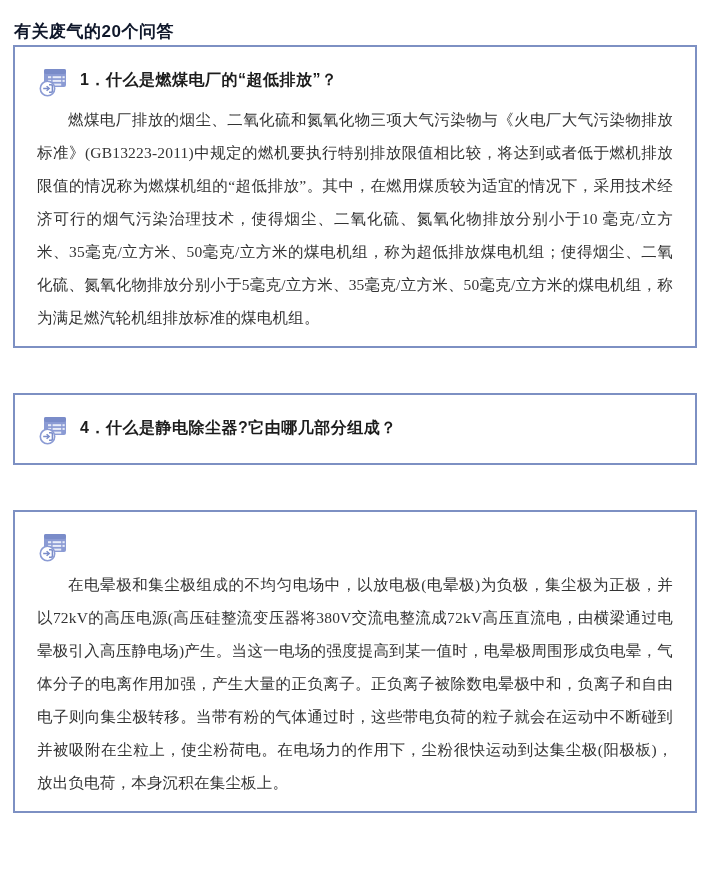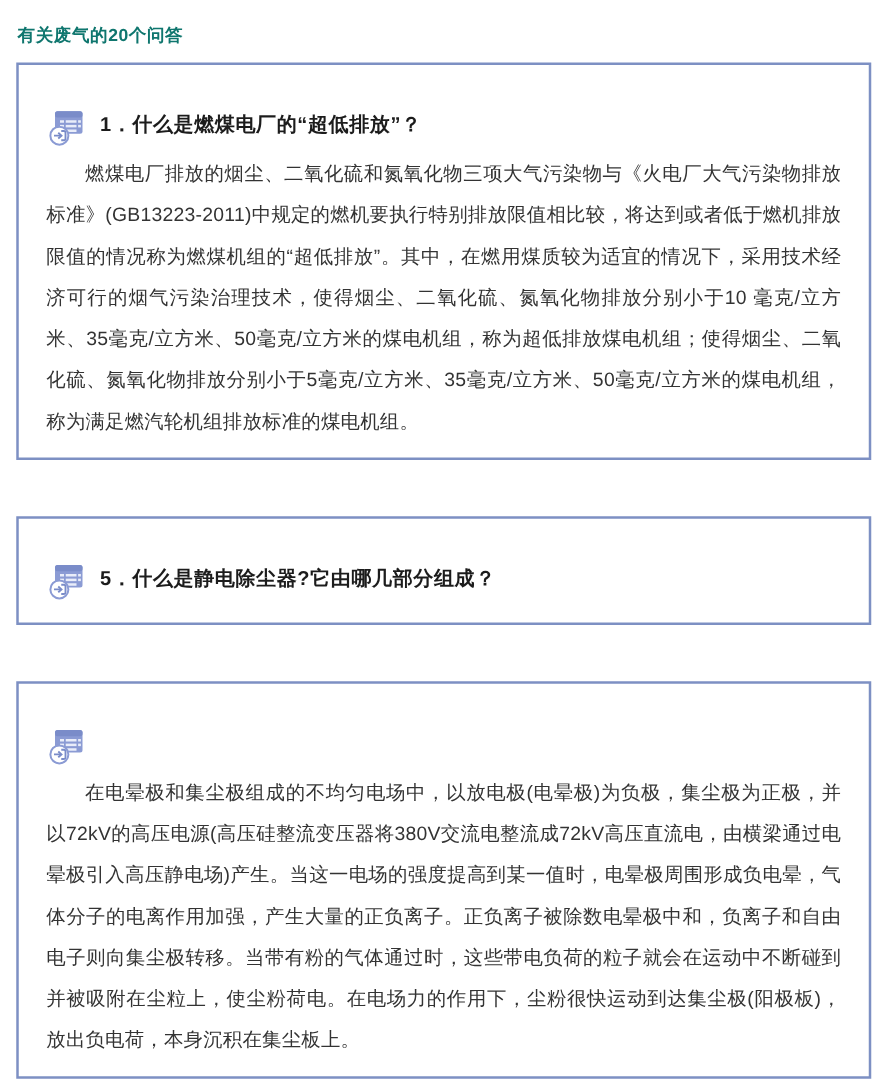--- a/index.html
+++ b/index.html
@@ -10,30 +10,30 @@
   body {
     width: 710px;
     font-family: "Liberation Sans", sans-serif;
     color: #333333;
   }
   .page {
     padding: 14px 13px 10px 13px;
     box-sizing: border-box;
   }
   .page-title {
-    font-size: 14px;
+    font-size: 17px;
     font-weight: bold;
-    color: #0f766e;
-    margin: 6px 1px 12px 1px;
+    color: #0f172a;
+    margin: 6px 1px 2px 1px;
     letter-spacing: 0.5px;
   }
   .qa-card {
     border: 2px solid #7d90c3;
     background: #ffffff;
-    padding: 30px 22px 12px 22px;
+    padding: 15px 22px 12px 22px;
     margin-bottom: 45px;
   }
   .qa-card:last-child {
     margin-bottom: 6px;
   }
   .qa-heading {
     display: flex;
     align-items: center;
     gap: 11px;
     margin: 2px 0 7px 0;
@@ -52,20 +52,21 @@
     top: 2px;
   }
   .qa-body p {
     margin: 0;
     font-size: 15.5px;
     line-height: 33px;
     color: #333333;
     text-align: justify;
     text-indent: 2em;
     letter-spacing: 0.2px;
+    font-family: Liberation Serif, serif;
   }
 </style>
 </head>
 <body>
 
 <div class="page">
 
   <h1 class="page-title">有关废气的20个问答</h1>
 
   <section class="qa-card">
@@ -108,21 +109,21 @@
           <rect x="15.6" y="13.9" width="8.6" height="2" fill="#e9edf9"></rect>
           <rect x="25.5" y="13.9" width="2.2" height="2" fill="#e9edf9"></rect>
           <rect x="11" y="17.6" width="3.2" height="2" fill="#e9edf9"></rect>
           <rect x="15.6" y="17.6" width="8.6" height="2" fill="#e9edf9"></rect>
           <circle cx="10.5" cy="22.5" r="7.2" fill="#ffffff" stroke="#8b9bd4" stroke-width="1.6"></circle>
           <path d="M12 18.8 h2.2 a1.2 1.2 0 0 1 1.2 1.2 v5 a1.2 1.2 0 0 1 -1.2 1.2 H12" fill="none" stroke="#7a8cc9" stroke-width="1.5"></path>
           <line x1="6.2" y1="22.5" x2="11.6" y2="22.5" stroke="#7a8cc9" stroke-width="1.5"></line>
           <path d="M9.6 20.2 L12.2 22.5 L9.6 24.8" fill="none" stroke="#7a8cc9" stroke-width="1.5"></path>
         </svg>
       </span>
-      <span class="q-text">5．什么是静电除尘器?它由哪几部分组成？</span>
+      <span class="q-text">4．什么是静电除尘器?它由哪几部分组成？</span>
     </div>
   </section>
 
   <section class="qa-card">
     <div class="qa-heading">
       <span class="qa-icon">
         <svg width="32" height="32" viewBox="0 0 32 32" aria-hidden="true">
           <rect x="7" y="3" width="22" height="18" rx="2" fill="#8b9bd4"></rect>
           <rect x="7" y="3" width="22" height="5" rx="2" fill="#7a8cc9"></rect>
           <rect x="11" y="10.2" width="3.2" height="2" fill="#e9edf9"></rect>

